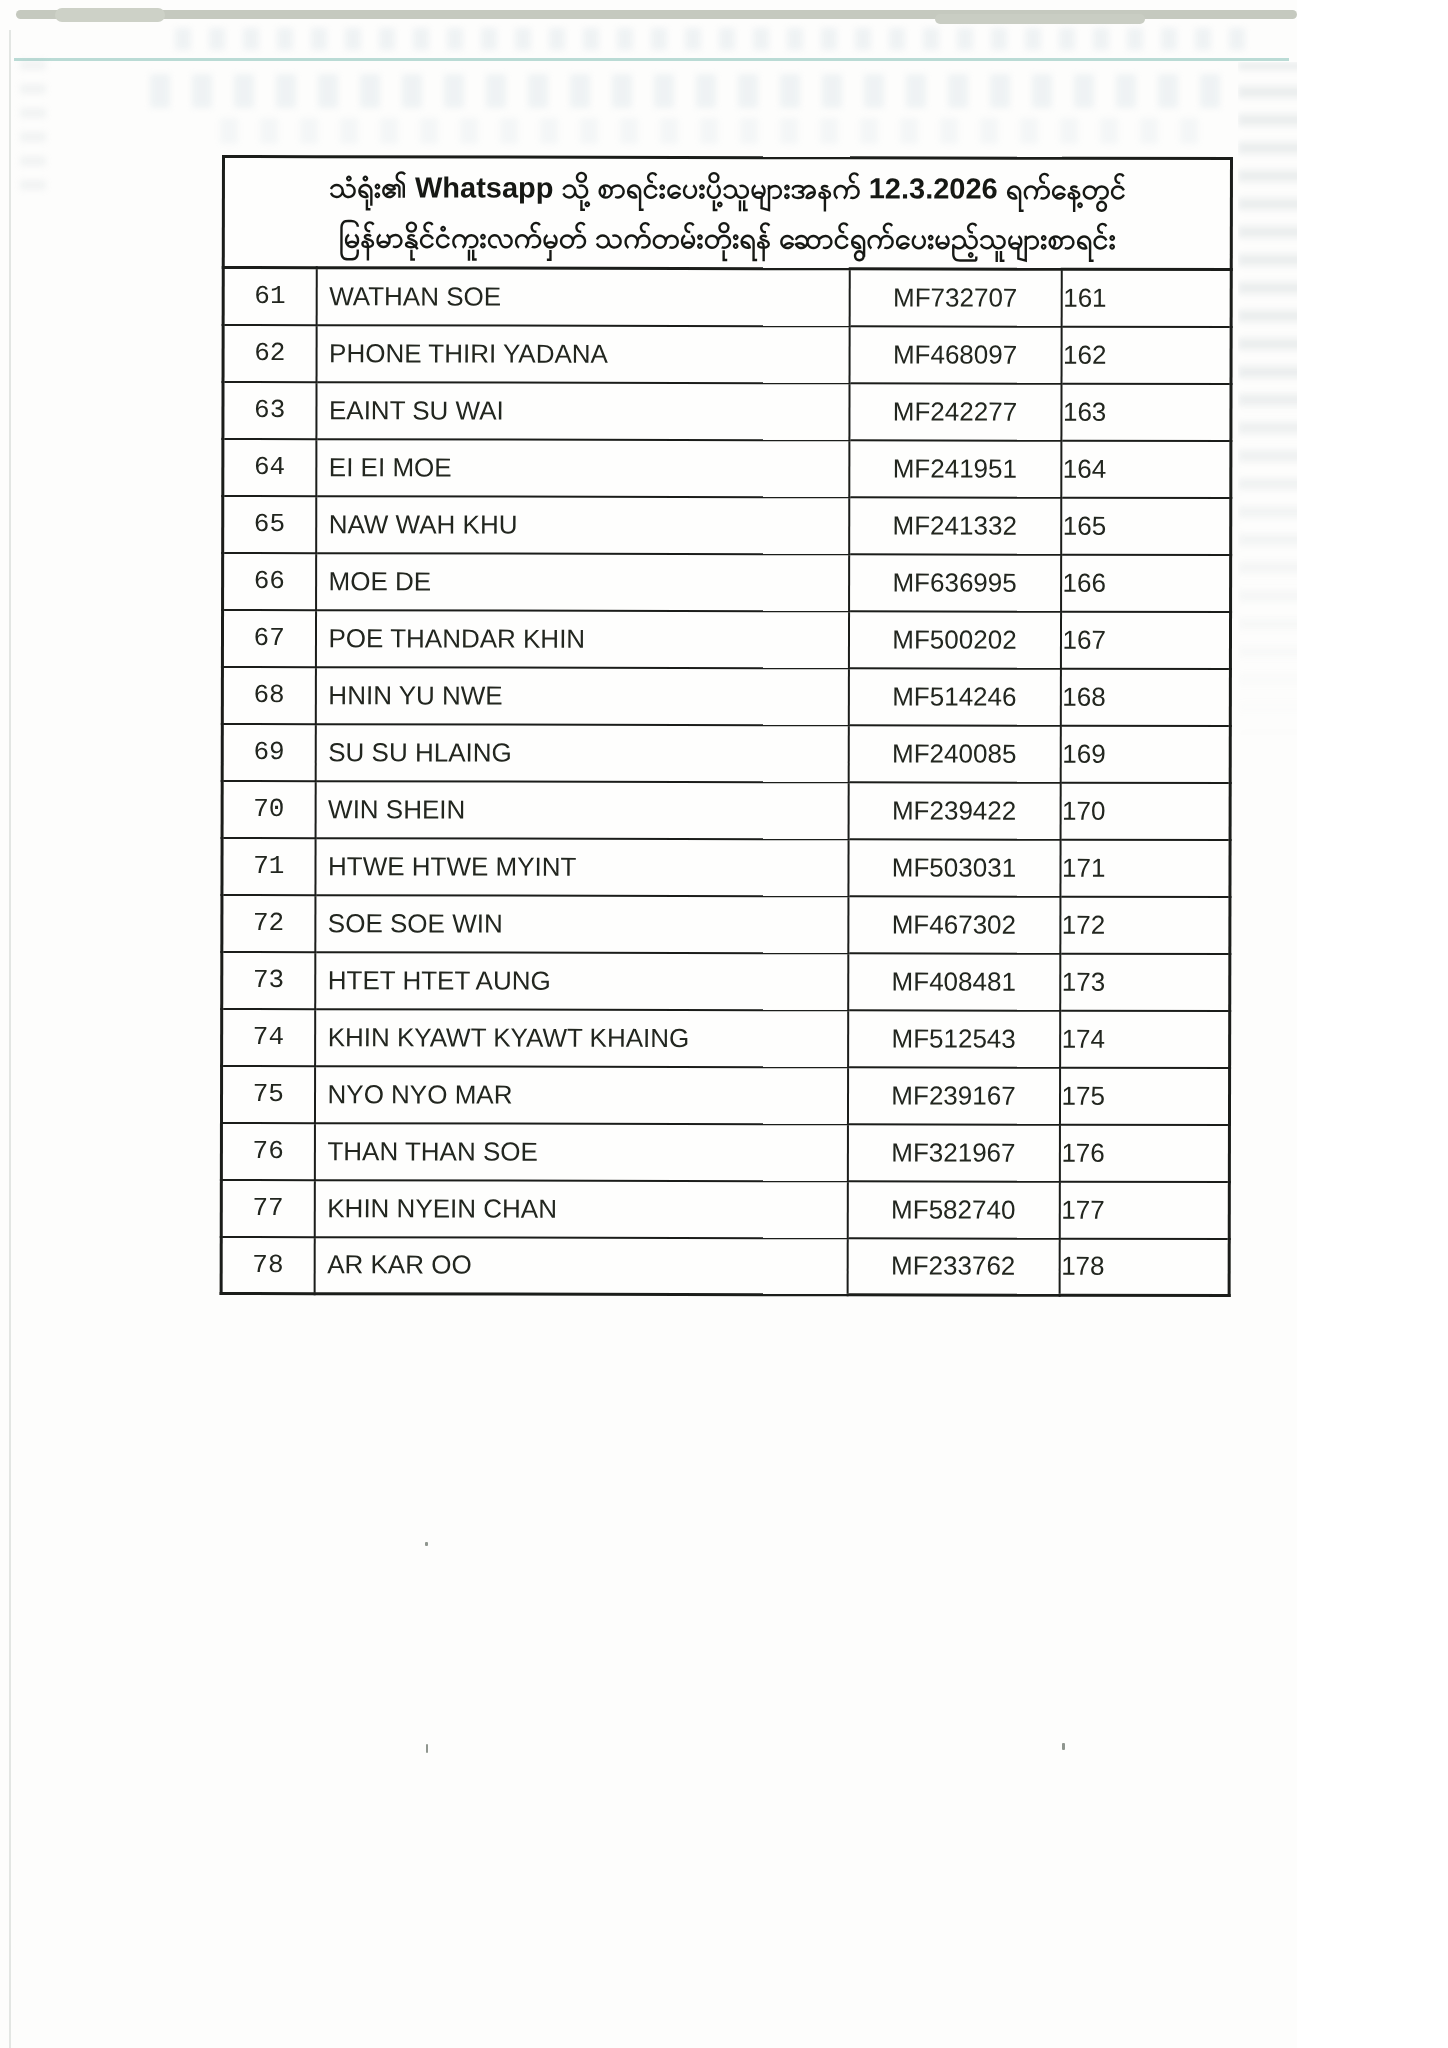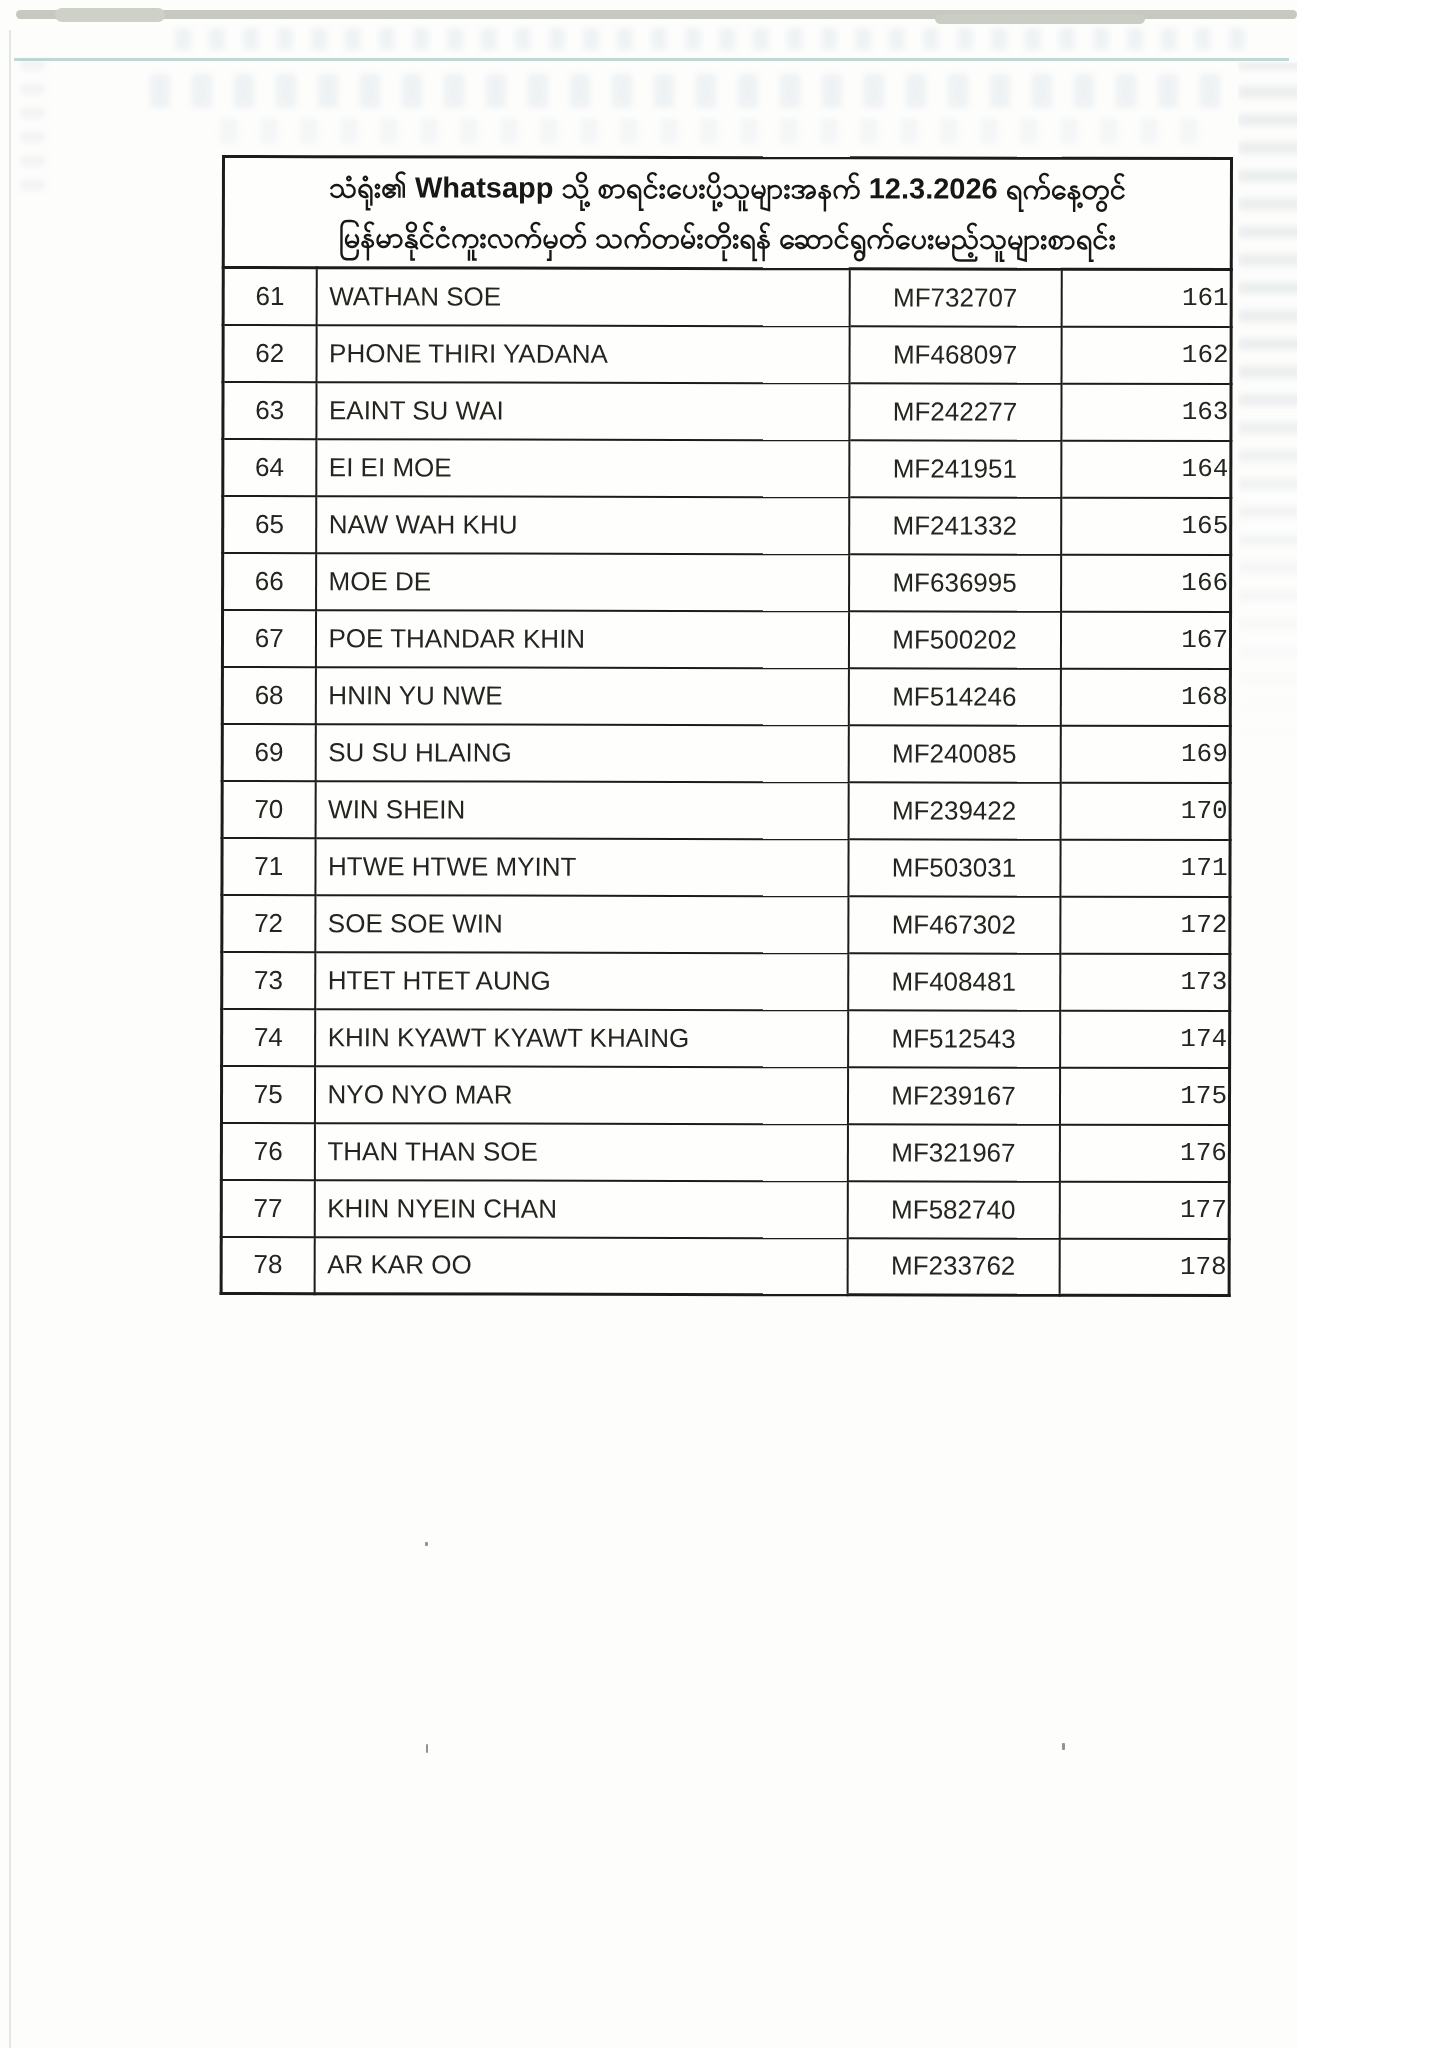--- a/index.html
+++ b/index.html
@@ -95,24 +95,24 @@
     line-height:50px;
     color:#161814;
     padding:2px 6px;
   }
   .doc-table tbody tr { height:57px; }
   .doc-table tbody td {
     font-size:26px;
     color:#22261f;
     background:#fefefd;
   }
-  .c-no   { text-align:center; }
+  .c-no   { text-align:center;font-family:Liberation Mono, monospace; }
   .c-name { text-align:left; padding-left:12px; }
   .c-pass { text-align:center;margin-left:40px; }
-  .c-idx  { text-align:right;font-family:Liberation Mono, monospace; }
+  .c-idx  { text-align:left; }
 </style>
 </head>
 <body>
 
 <div class="page">
 
   <div class="scan-topbar" style="background: rgb(197, 201, 191);"></div>
   <div class="scan-topbar-thick-left"></div>
   <div class="scan-topbar-dip"></div>
   <div class="scan-topbar-blob"></div>

